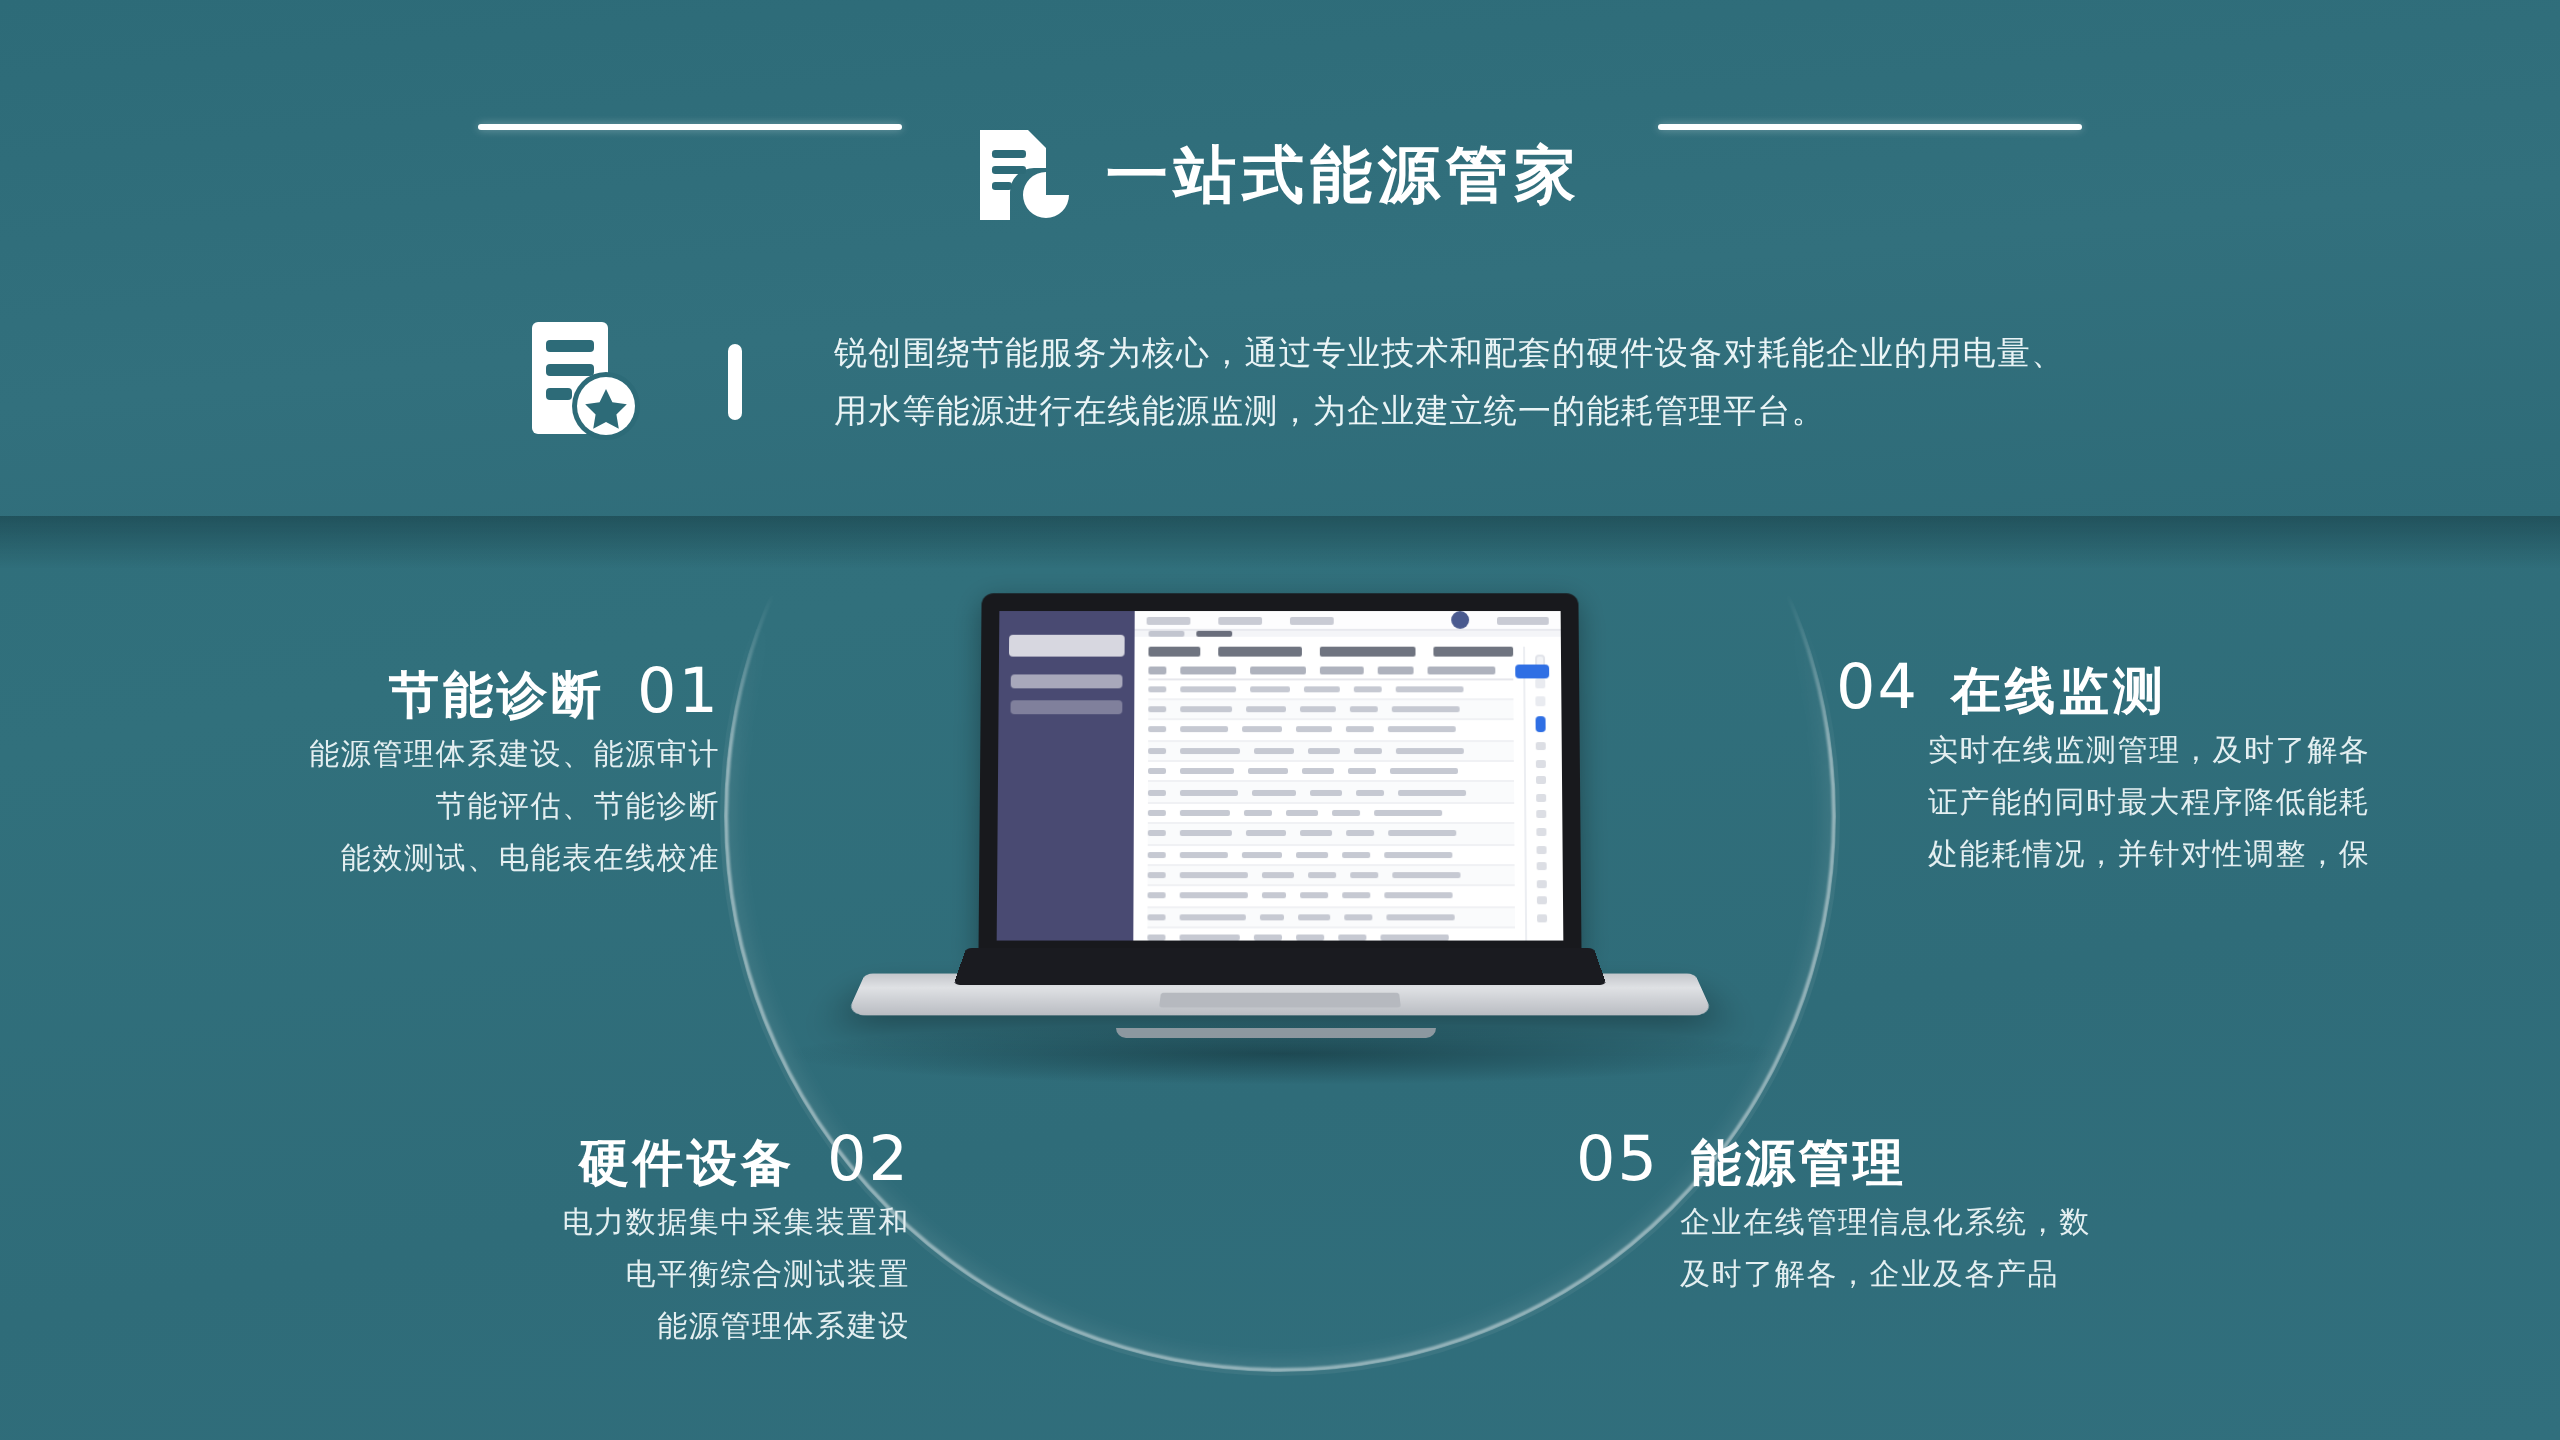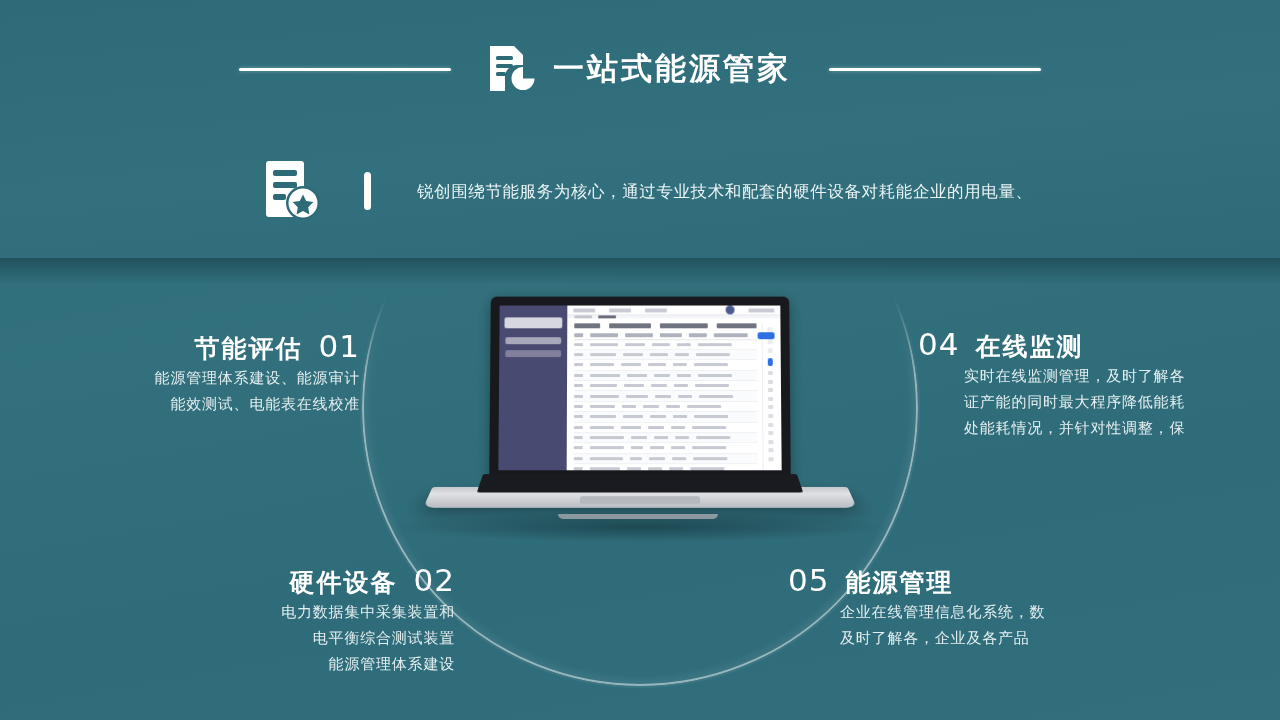--- a/index.html
+++ b/index.html
@@ -22,22 +22,22 @@
     z-index: 3;
   }
   .band-shadow {
     position: absolute; left: 0; top: 258px; width: 1280px; height: 26px;
     background: linear-gradient(to bottom, rgba(12,40,46,0.40), rgba(12,40,46,0.0));
     z-index: 3;
   }
 
   
   .title-row {
-    position: absolute; left: 0; top: 42px; width: 1280px; height: 54px;
-    display: flex; align-items: center; justify-content: center; gap: 0px;
+    position: absolute; left: 0; top: 62px; width: 1280px; height: 54px;
+    display: flex; align-items: flex-start; justify-content: center; gap: 0px;
     z-index: 5;
   }
   .rule {
     width: 212px; height: 3px; background: #ffffff; border-radius: 2px;
     box-shadow: 0 0 4px rgba(255,255,255,0.35);
   }
   .rule.left { margin-right: 36px; }
   .rule.right { margin-left: 38px; }
   .title-wrap { display: flex; align-items: center; gap: 18px; }
   .title-icon { width: 48px; height: 52px; position: relative; }
@@ -398,30 +398,32 @@
         <rect x="11" y="24" width="24" height="6" rx="2" fill="#2d6b78"></rect>
         <rect x="11" y="36" width="13" height="6" rx="2" fill="#2d6b78"></rect>
         <circle cx="41" cy="45" r="17" fill="#2d6b78"></circle>
         <circle cx="41" cy="45" r="14.5" fill="#ffffff"></circle>
         <path d="M41 36.5 l3.2 6.6 7.2 1 -5.2 5.1 1.2 7.2 -6.4-3.4 -6.4 3.4 1.2-7.2 -5.2-5.1 7.2-1 Z" fill="#2d6b78"></path>
       </svg>
     </div>
     <div class="intro-divider"></div>
     <div class="intro-text">
       <div>锐创围绕节能服务为核心，通过专业技术和配套的硬件设备对耗能企业的用电量、</div>
+      <div>用水等能源进行在线能源监测，为企业建立统一的能耗管理平台。</div>
     </div>
   </div>
 
   <div class="feat right-align" id="feat-01">
     <div class="feat-head">
-      <span class="feat-title">节能评估</span>
+      <span class="feat-title">节能诊断</span>
       <span class="feat-num">01</span>
     </div>
     <div class="feat-body">
       <div>能源管理体系建设、能源审计</div>
+      <div>节能评估、节能诊断</div>
       <div>能效测试、电能表在线校准</div>
     </div>
   </div>
 
   <div class="feat right-align" id="feat-02">
     <div class="feat-head">
       <span class="feat-title">硬件设备</span>
       <span class="feat-num">02</span>
     </div>
     <div class="feat-body">

